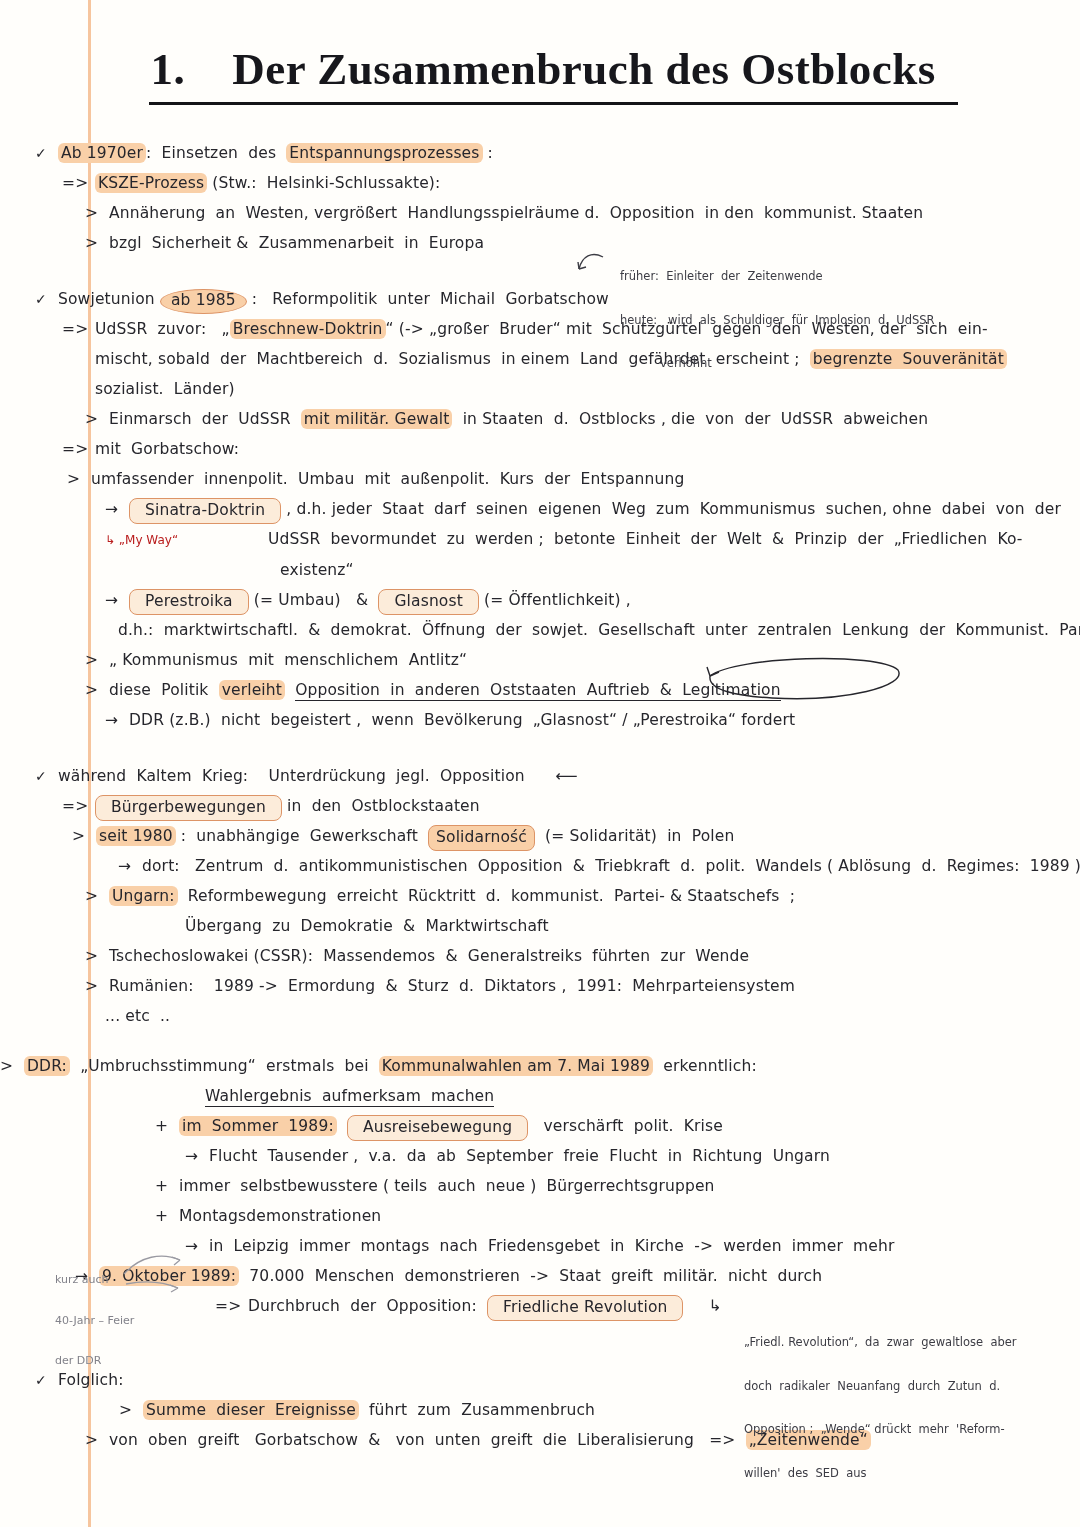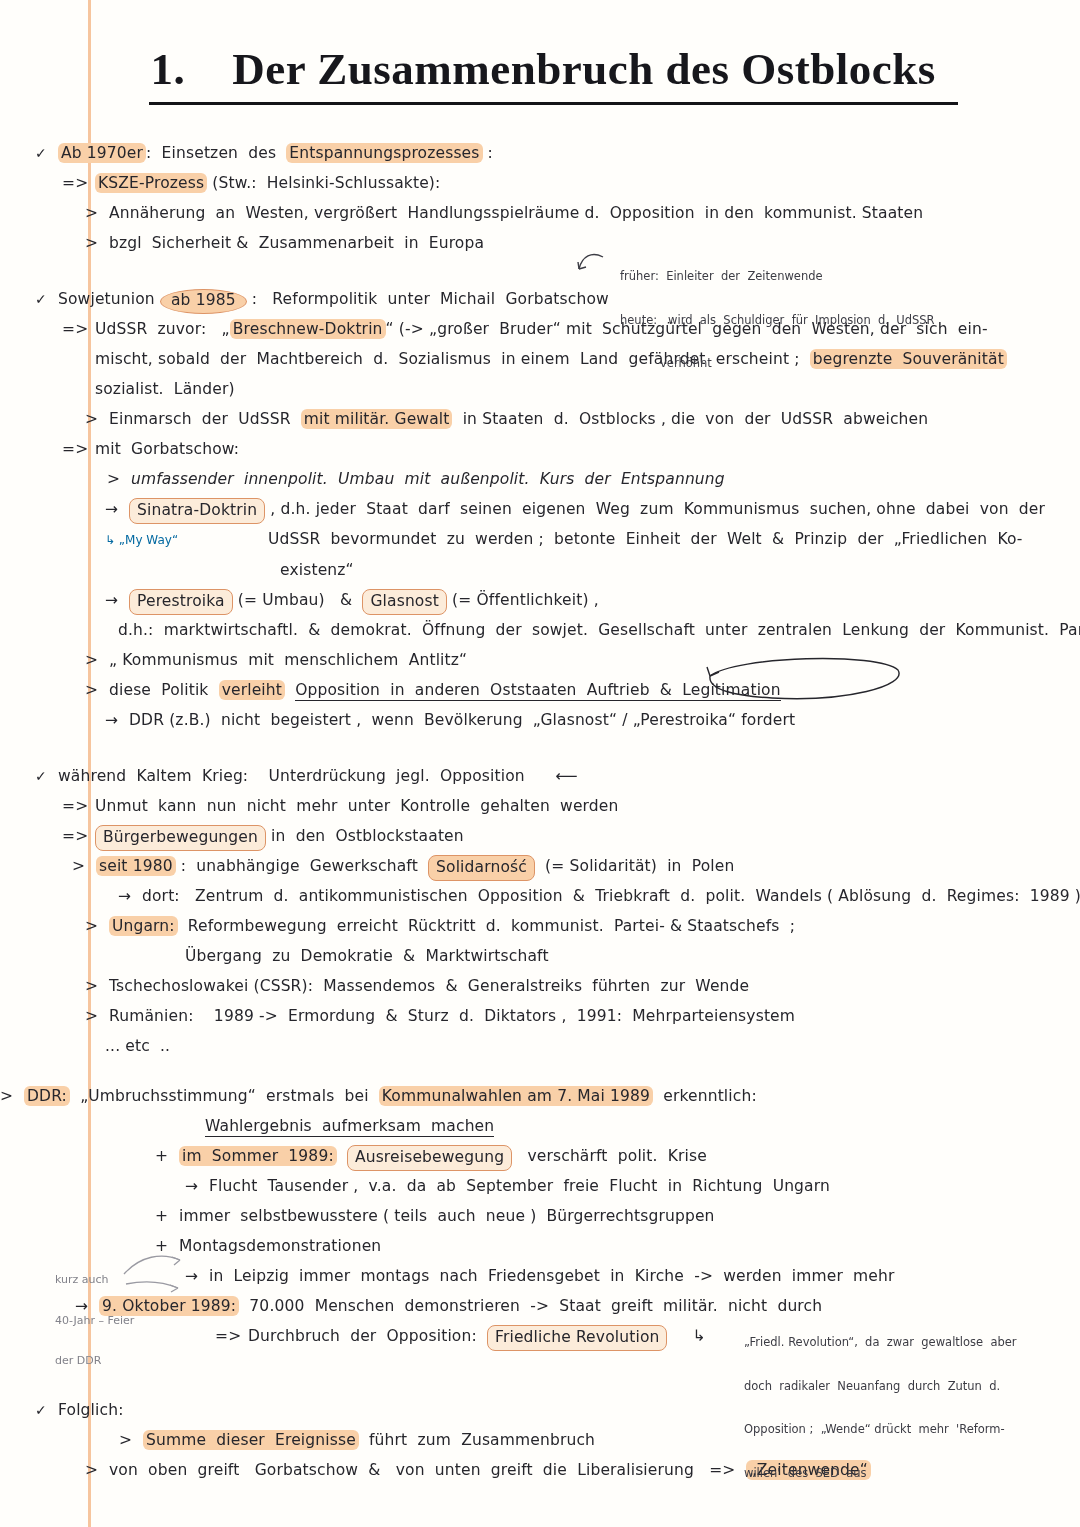--- a/index.html
+++ b/index.html
@@ -11,24 +11,24 @@
   .title-wrap{padding:24px 0 14px 118px;white-space:pre}
   .title{font-family:"Liberation Serif","DejaVu Serif",serif;font-size:45px;font-weight:700;letter-spacing:.5px;
          display:inline-block;border-bottom:3.5px solid #141418;padding:0 22px 7px 2px;color:#17171c}
   .line{position:relative;min-height:30px;line-height:30px;font-size:15.5px;white-space:pre;letter-spacing:.15px}
   .g1{margin-top:8px}.g2{margin-top:26px}.g3{margin-top:44px}
   .marker{display:inline-block;min-width:24px}
   .m-dbl{min-width:33px}
   .m-check{font-size:14px;min-width:23px}
   .seg-hl{background:#f9d0a8;padding:1px 3px;border-radius:6px}
   .seg-ul{border-bottom:1.6px solid #26262c;padding-bottom:1px}
-  .seg-box{display:inline-block;border:1.6px solid #dd9466;border-radius:8px;background:#fcecda;padding:0 7px;line-height:22px;height:26px;vertical-align:-1px}
+  .seg-box{display:inline-block;border:1.6px solid #dd9466;border-radius:8px;background:#fcecda;padding:0 15px;line-height:22px;height:26px;vertical-align:-1px}
   .seg-boxhl{display:inline-block;border:1.6px solid #dd9466;border-radius:8px;background:#f9d0a8;padding:0 7px;line-height:22px;height:26px;vertical-align:-1px}
   .seg-circle{display:inline-block;border:1.6px solid #dd9466;border-radius:50%;background:#f9d0a8;padding:0 10px;line-height:21px;height:25px;vertical-align:-1px}
-  .seg-sub{display:inline-block;width:163px;font-size:12px;color:#0369a1;letter-spacing:0}
+  .seg-sub{display:inline-block;width:163px;font-size:12px;color:#b91c1c;letter-spacing:0}
   .note{position:absolute;z-index:2;font-size:11.5px;line-height:14.5px;color:#3c3c44;white-space:pre}
   .note .ind{padding-left:40px}
   .note-pencil{color:#82828a;font-size:11px;line-height:13.5px}
   svg.deco{position:absolute;z-index:2;overflow:visible}
 </style>
 </head>
 <body>
 
 <div class="page">
 
@@ -42,31 +42,30 @@
         <div class="line" style="padding-left: 35px;"><span class="marker m-check">✓</span><span class="seg-hl">Ab 1970er</span><span>:  Einsetzen  des  </span><span class="seg-hl">Entspannungsprozesses</span><span> :</span></div>
         <div class="line" style="padding-left: 62px;"><span class="marker m-dbl">=&gt;</span><span class="seg-hl">KSZE-Prozess</span><span> (Stw.:  Helsinki-Schlussakte):</span></div>
         <div class="line" style="padding-left: 85px;"><span class="marker">&gt;</span><span>Annäherung  an  Westen, vergrößert  Handlungsspielräume d.  Opposition  in den  kommunist. Staaten</span></div>
         <div class="line" style="padding-left: 85px;"><span class="marker">&gt;</span><span>bzgl  Sicherheit &amp;  Zusammenarbeit  in  Europa</span></div>
         <div class="line g2" style="padding-left: 35px;"><span class="marker m-check">✓</span><span>Sowjetunion </span><span class="seg-circle">ab 1985</span><span> :   Reformpolitik  unter  Michail  Gorbatschow</span></div>
         <div class="line" style="padding-left: 62px;"><span class="marker m-dbl">=&gt;</span><span>UdSSR  zuvor:   „</span><span class="seg-hl">Breschnew-Doktrin</span><span>“ (-&gt; „großer  Bruder“ mit  Schutzgürtel  gegen  den  Westen, der  sich  ein-</span></div>
         <div class="line" style="padding-left: 95px;"><span>mischt, sobald  der  Machtbereich  d.  Sozialismus  in einem  Land  gefährdet  erscheint ;  </span><span class="seg-hl">begrenzte  Souveränität</span></div>
         <div class="line" style="padding-left: 95px;"><span>sozialist.  Länder)</span></div>
         <div class="line" style="padding-left: 85px;"><span class="marker">&gt;</span><span>Einmarsch  der  UdSSR  </span><span class="seg-hl">mit militär. Gewalt</span><span>  in Staaten  d.  Ostblocks , die  von  der  UdSSR  abweichen</span></div>
         <div class="line" style="padding-left: 62px;"><span class="marker m-dbl">=&gt;</span><span>mit  Gorbatschow:</span></div>
-        <div class="line" style="padding-left: 107px; font-style: italic;"><span class="marker">&gt;</span><span>umfassender  innenpolit.  Umbau  mit  außenpolit.  Kurs  der  Entspannung</span></div>
+        <div class="line" style="padding-left: 67px;"><span class="marker">&gt;</span><span>umfassender  innenpolit.  Umbau  mit  außenpolit.  Kurs  der  Entspannung</span></div>
         <div class="line" style="padding-left: 105px;"><span class="marker">→</span><span class="seg-box">Sinatra-Doktrin</span><span> , d.h. jeder  Staat  darf  seinen  eigenen  Weg  zum  Kommunismus  suchen, ohne  dabei  von  der</span></div>
         <div class="line" style="padding-left: 105px;"><span class="seg-sub">↳ „My Way“</span><span>UdSSR  bevormundet  zu  werden ;  betonte  Einheit  der  Welt  &amp;  Prinzip  der  „Friedlichen  Ko-</span></div>
         <div class="line" style="padding-left: 280px;"><span>existenz“</span></div>
         <div class="line" style="padding-left: 105px;"><span class="marker">→</span><span class="seg-box">Perestroika</span><span> (= Umbau)   &amp;  </span><span class="seg-box">Glasnost</span><span> (= Öffentlichkeit) ,</span></div>
         <div class="line" style="padding-left: 118px;"><span>d.h.:  marktwirtschaftl.  &amp;  demokrat.  Öffnung  der  sowjet.  Gesellschaft  unter  zentralen  Lenkung  der  Kommunist.  Partei</span></div>
         <div class="line" style="padding-left: 85px;"><span class="marker">&gt;</span><span>„ Kommunismus  mit  menschlichem  Antlitz“</span></div>
         <div class="line" style="padding-left: 85px;"><span class="marker">&gt;</span><span>diese  Politik  </span><span class="seg-hl">verleiht</span><span>  </span><span class="seg-ul">Opposition  in  anderen  Oststaaten  Auftrieb  &amp;  Legitimation</span></div>
         <div class="line" style="padding-left: 105px;"><span class="marker">→</span><span>DDR (z.B.)  nicht  begeistert ,  wenn  Bevölkerung  „Glasnost“ / „Perestroika“ fordert</span></div>
         <div class="line g2" style="padding-left: 35px;"><span class="marker m-check">✓</span><span>während  Kaltem  Krieg:    Unterdrückung  jegl.  Opposition</span><span>      ⟵</span></div>
-        <div class="line" style="padding-left: 62px;"><span class="marker m-dbl">=&gt;</span><span>Unmut  kann  nun  nicht  mehr  unter  Kontrolle  gehalten  werden</span></div>
         <div class="line" style="padding-left: 62px;"><span class="marker m-dbl">=&gt;</span><span class="seg-box">Bürgerbewegungen</span><span> in  den  Ostblockstaaten</span></div>
         <div class="line" style="padding-left: 72px;"><span class="marker">&gt;</span><span class="seg-hl">seit 1980</span><span> :  unabhängige  Gewerkschaft  </span><span class="seg-boxhl">Solidarność</span><span>  (= Solidarität)  in  Polen</span></div>
         <div class="line" style="padding-left: 118px;"><span class="marker">→</span><span>dort:   Zentrum  d.  antikommunistischen  Opposition  &amp;  Triebkraft  d.  polit.  Wandels ( Ablösung  d.  Regimes:  1989 )</span></div>
         <div class="line" style="padding-left: 85px;"><span class="marker">&gt;</span><span class="seg-hl">Ungarn:</span><span>  Reformbewegung  erreicht  Rücktritt  d.  kommunist.  Partei- &amp; Staatschefs  ;</span></div>
         <div class="line" style="padding-left: 185px;"><span>Übergang  zu  Demokratie  &amp;  Marktwirtschaft</span></div>
         <div class="line" style="padding-left: 85px;"><span class="marker">&gt;</span><span>Tschechoslowakei (CSSR):  Massendemos  &amp;  Generalstreiks  führten  zur  Wende</span></div>
         <div class="line" style="padding-left: 85px;"><span class="marker">&gt;</span><span>Rumänien:    1989 -&gt;  Ermordung  &amp;  Sturz  d.  Diktators ,  1991:  Mehrparteiensystem</span></div>
         <div class="line" style="padding-left: 105px;"><span>... etc  ..</span></div>
         <div class="line g1" style=" margin-top: 20px;"><span class="marker">&gt;</span><span class="seg-hl">DDR:</span><span>  „Umbruchsstimmung“  erstmals  bei  </span><span class="seg-hl">Kommunalwahlen am 7. Mai 1989</span><span>  erkenntlich:</span></div>
         <div class="line" style="padding-left: 205px;"><span class="seg-ul">Wahlergebnis  aufmerksam  machen</span></div>

